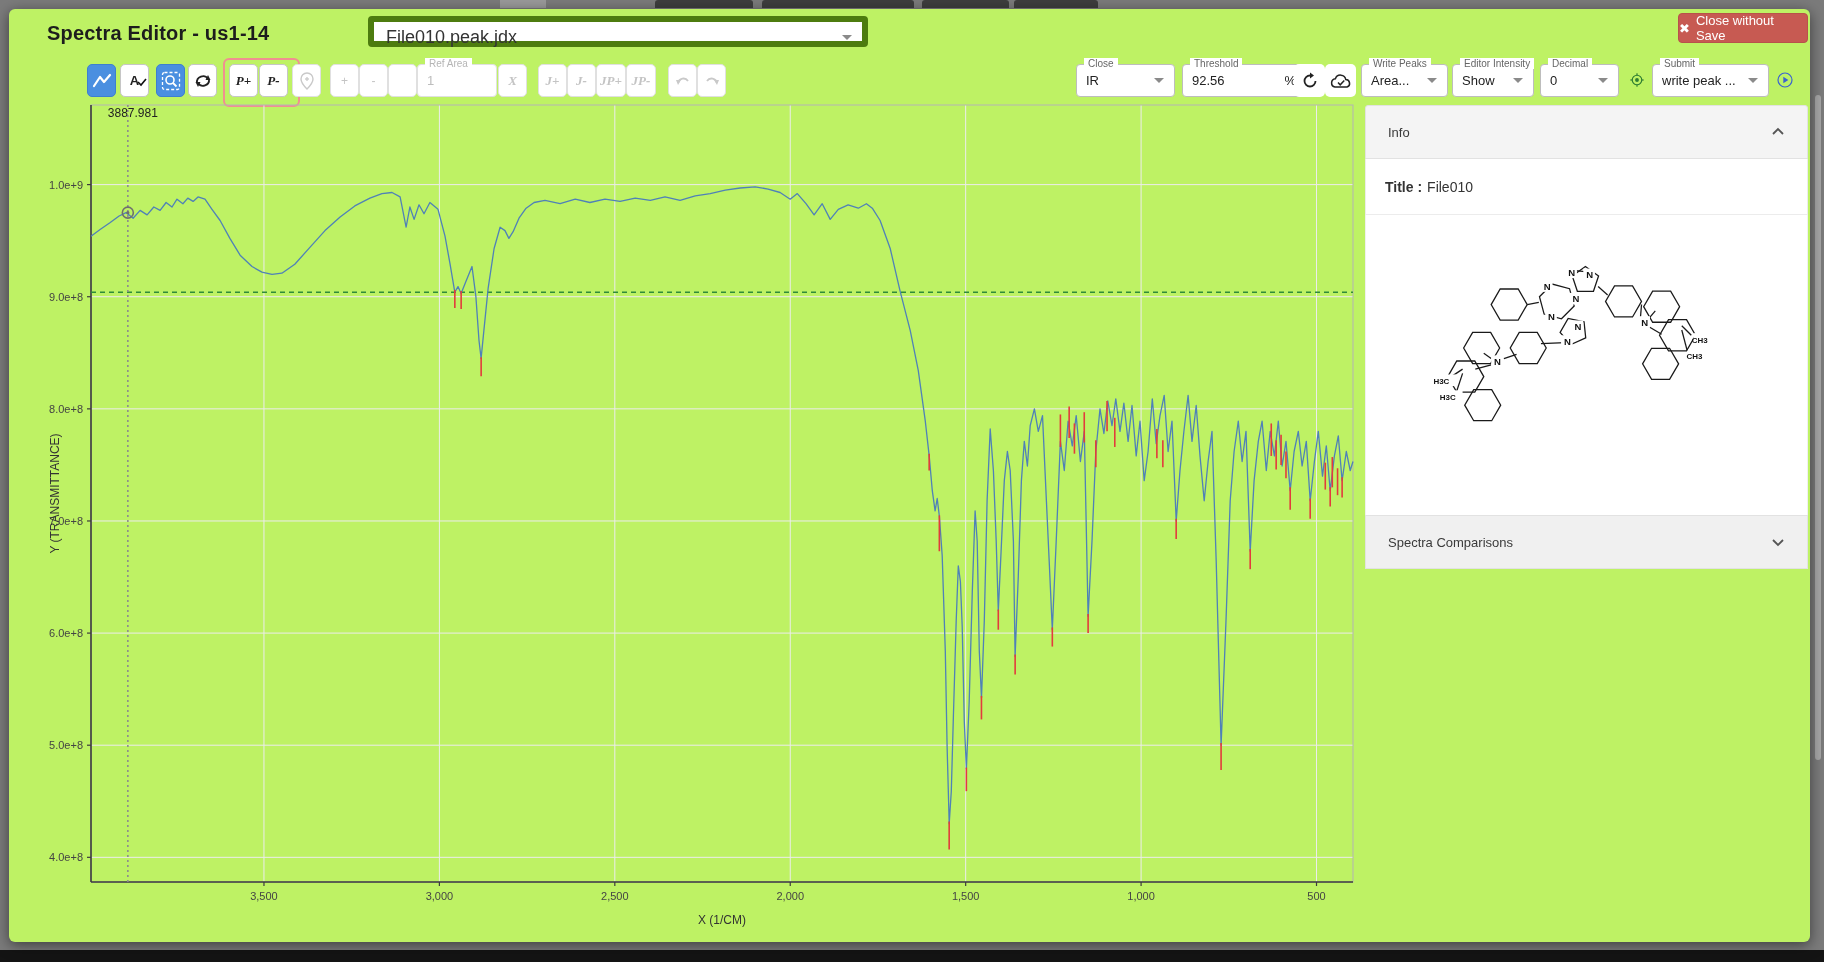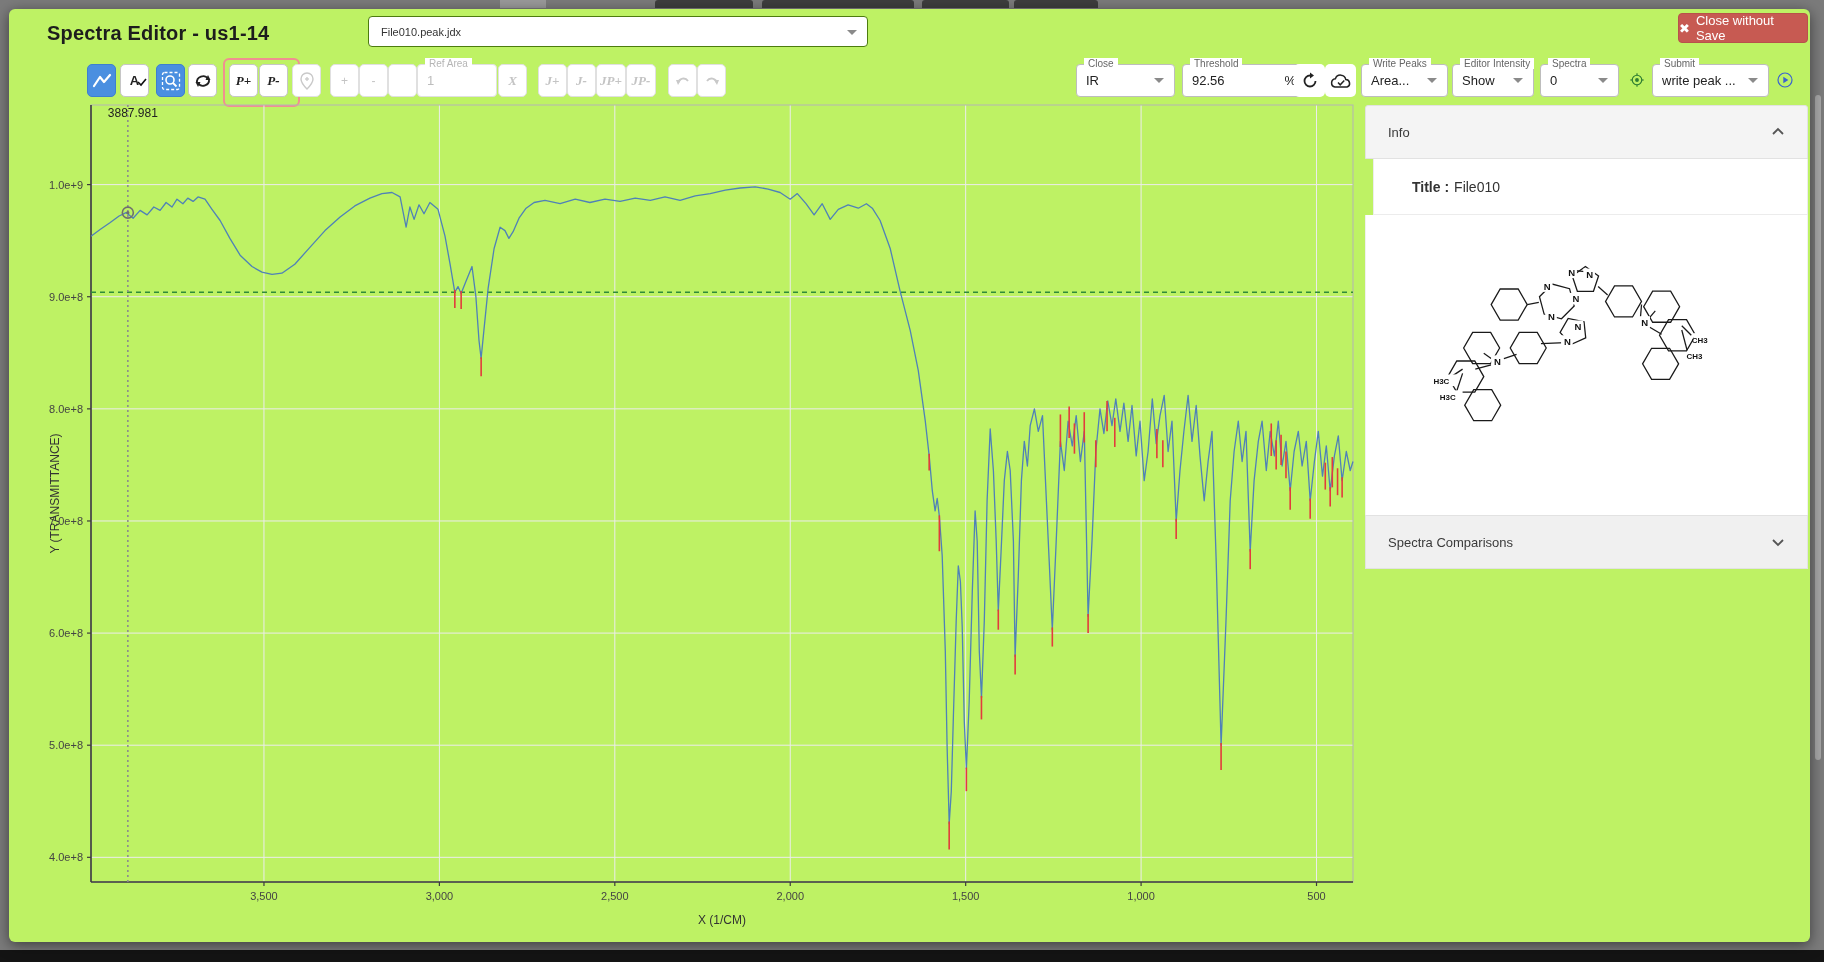--- a/index.html
+++ b/index.html
@@ -5,21 +5,21 @@
   html,body{margin:0;padding:0;background:#7b7b7b;font-family:"Liberation Sans",sans-serif;}
   #stage{position:relative;width:1824px;height:962px;overflow:hidden;background:#7b7b7b;}
   
   .bg-tab{position:absolute;top:0;height:8px;background:#3e3e3e;border-radius:3px 3px 0 0;}
   .bg-light{position:absolute;top:0;height:8px;background:#9a9a9a;}
   #bottom-band{position:absolute;left:0;top:950px;width:1824px;height:12px;background:#141414;}
   #right-strip{position:absolute;left:1815px;top:95px;width:6px;height:665px;background:#a6a6a6;border-radius:3px;}
   
   #modal{position:absolute;left:9px;top:9px;width:1801px;height:933px;background:#bef264;border-radius:6px;box-shadow:0 3px 14px rgba(0,0,0,0.5);}
   #title{position:absolute;left:38px;top:13px;font-size:20px;font-weight:700;color:#1d1d1d;letter-spacing:.2px;}
-  #file-select{position:absolute;left:359px;top:7px;width:500px;height:31px;border:1px solid #4d7c0f;border-radius:4px;background:#fff;font-size:11px;color:#333;line-height:31px;padding-left:12px;box-sizing:border-box;cursor:pointer;}
+  #file-select{position:absolute;left:359px;top:7px;width:500px;height:31px;border:6px solid #4d7c0f;border-radius:4px;background:#fff;font-size:18px;color:#333;line-height:31px;padding-left:12px;box-sizing:border-box;cursor:pointer;}
   .caret{position:absolute;right:10px;top:13px;width:0;height:0;border-left:5px solid transparent;border-right:5px solid transparent;border-top:5px solid #8a8a8a;}
   #close-btn{position:absolute;left:1669px;top:4px;width:130px;height:30px;background:#c75a52;border-radius:4px;color:#fff;font-size:13px;display:flex;align-items:center;justify-content:center;gap:6px;cursor:pointer;border:1px solid #b8524b;box-sizing:border-box;}
   
   .btn{position:absolute;top:55px;width:29px;height:33px;border:1px solid #c6c6c6;border-radius:5px;background:#fff;display:flex;align-items:center;justify-content:center;font-size:12px;color:#222;box-sizing:border-box;cursor:pointer;}
   .btn.wide{width:30px;}
   .btn.active{background:#4a8fe0;border-color:#3d7fd0;color:#fff;}
   .btn.disabled{border-color:#e0e0e0;color:#c4c4c4;cursor:default;}
   .ital{font-family:"Liberation Serif",serif;font-style:italic;font-weight:600;font-size:13px;}
   #peak-highlight{position:absolute;left:214px;top:49px;width:73px;height:45px;border:2px solid #f09090;border-radius:6px;pointer-events:none;}
   .fbox{position:absolute;top:55px;height:33px;border:1px solid #bdbdbd;border-radius:4px;background:#fff;box-sizing:border-box;}
@@ -28,21 +28,21 @@
   .fbox.disabled{border-color:#e0e0e0;}
   .fbox.disabled .flabel{color:#b5b5b5;}
   .fbox.disabled .fval{color:#bdbdbd;}
   .iconbtn{position:absolute;top:55px;width:31px;height:33px;border:1px solid #c6c6c6;border-radius:5px;background:#fff;display:flex;align-items:center;justify-content:center;box-sizing:border-box;cursor:pointer;}
   .nakedbtn{position:absolute;top:57px;display:flex;align-items:center;justify-content:center;cursor:pointer;background:transparent;border:none;}
   
   #chart-wrap{position:absolute;left:40px;top:88px;width:1330px;height:836px;}
   
   #info-panel{position:absolute;left:1356px;top:96px;width:443px;}
   .acc-header{position:relative;height:54px;background:#f4f4f4;border:1px solid #e2e2e2;box-sizing:border-box;display:flex;align-items:center;padding:0 22px;font-size:13px;color:#3a3a3a;cursor:pointer;justify-content:space-between;}
-  #info-title-row{position:relative;height:56px;background:#fff;border:1px solid #ececec;border-top:none;box-sizing:border-box;display:flex;align-items:center;padding:0 38px;font-size:14px;color:#333;margin-left:8px;}
+  #info-title-row{position:relative;height:56px;background:#fff;border:1px solid #ececec;border-top:none;box-sizing:border-box;display:flex;align-items:center;padding:0 19px;font-size:14px;color:#333;}
   #structure-area{position:relative;height:287px;background:#fff;border-left:1px solid #f0f0f0;border-right:1px solid #f0f0f0;box-sizing:border-box;}
   .chev{width:14px;height:14px;}
 </style>
 </head>
 <body>
 <div id="stage">
 
   <div class="bg-light" style="left:500px;width:46px;"></div>
   <div class="bg-tab" style="left:655px;width:98px;"></div>
   <div class="bg-tab" style="left:762px;width:152px;"></div>
@@ -168,21 +168,21 @@
       <span class="flabel">Write Peaks</span>
       <span class="fval">Area...</span>
       <span class="caret"></span>
     </div>
     <div class="fbox" style="left:1443px;width:82px;">
       <span class="flabel">Editor Intensity</span>
       <span class="fval">Show</span>
       <span class="caret"></span>
     </div>
     <div class="fbox" style="left:1531px;width:79px;">
-      <span class="flabel">Spectra</span>
+      <span class="flabel">Decimal</span>
       <span class="fval">0</span>
       <span class="caret"></span>
     </div>
     <button class="nakedbtn" style="left:1615px;width:26px;height:28px;">
       <svg width="22" height="22" viewBox="0 0 22 22">
           <circle cx="11" cy="11" r="7.5" fill="none" stroke="#2e7d32" stroke-width="1.8"></circle>
           <circle cx="11" cy="11" r="3" fill="#2e7d32"></circle>
           <line x1="11" y1="0.5" x2="11" y2="4" stroke="#2e7d32" stroke-width="1.8"></line>
           <line x1="11" y1="18" x2="11" y2="21.5" stroke="#2e7d32" stroke-width="1.8"></line>
           <line x1="0.5" y1="11" x2="4" y2="11" stroke="#2e7d32" stroke-width="1.8"></line>

